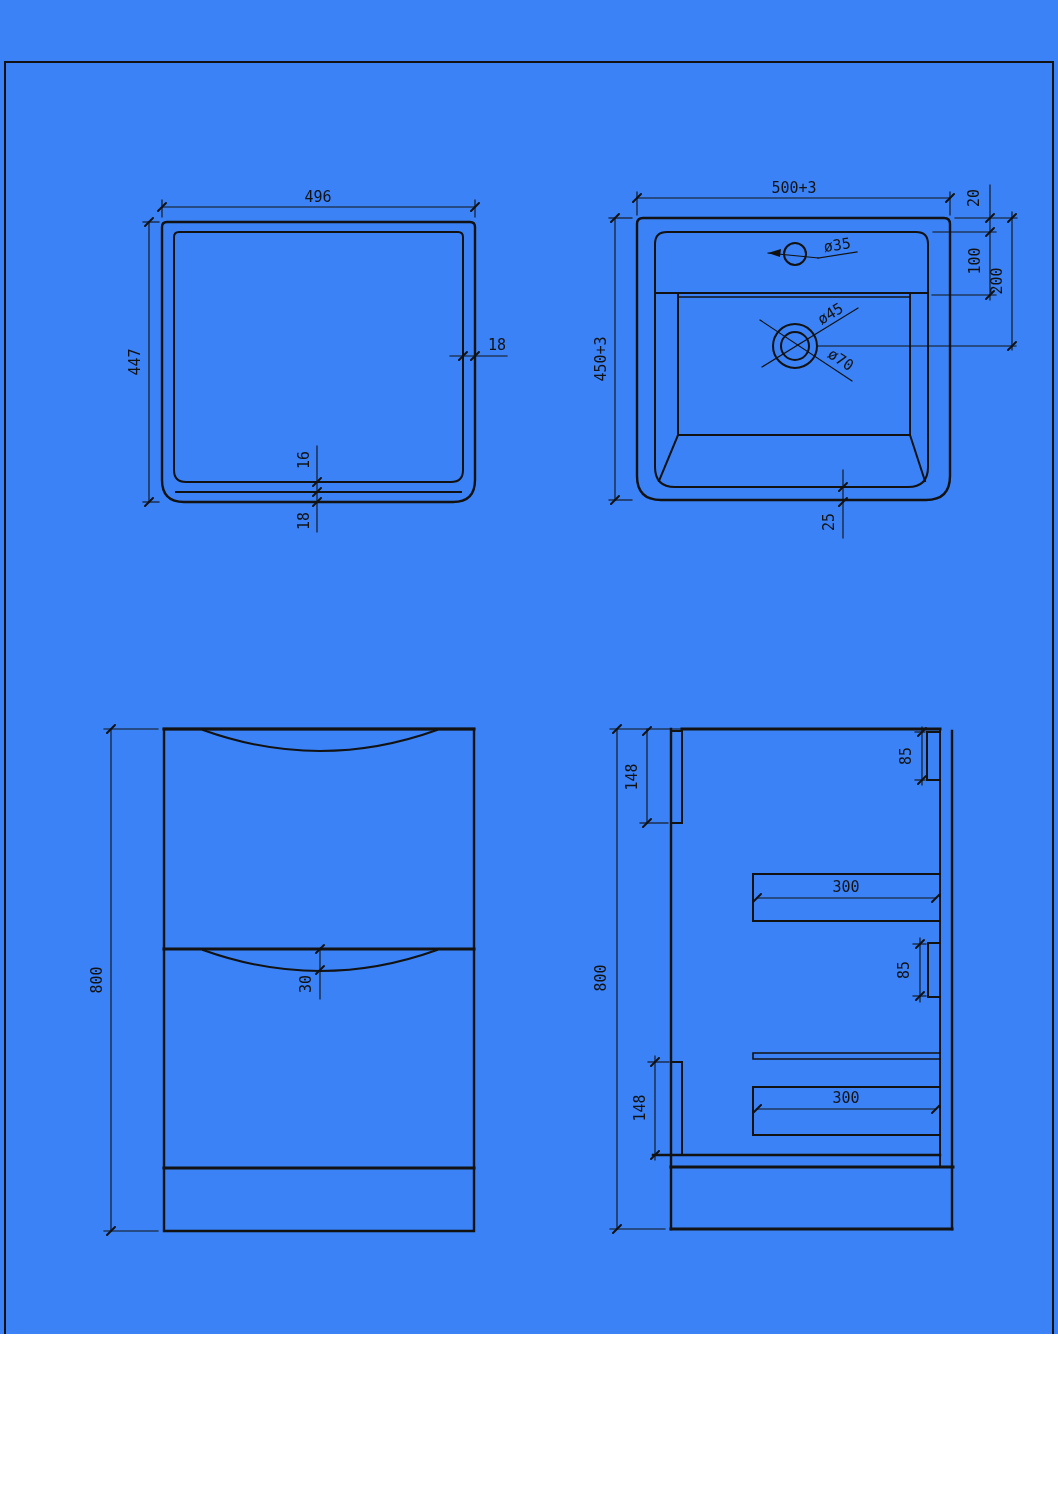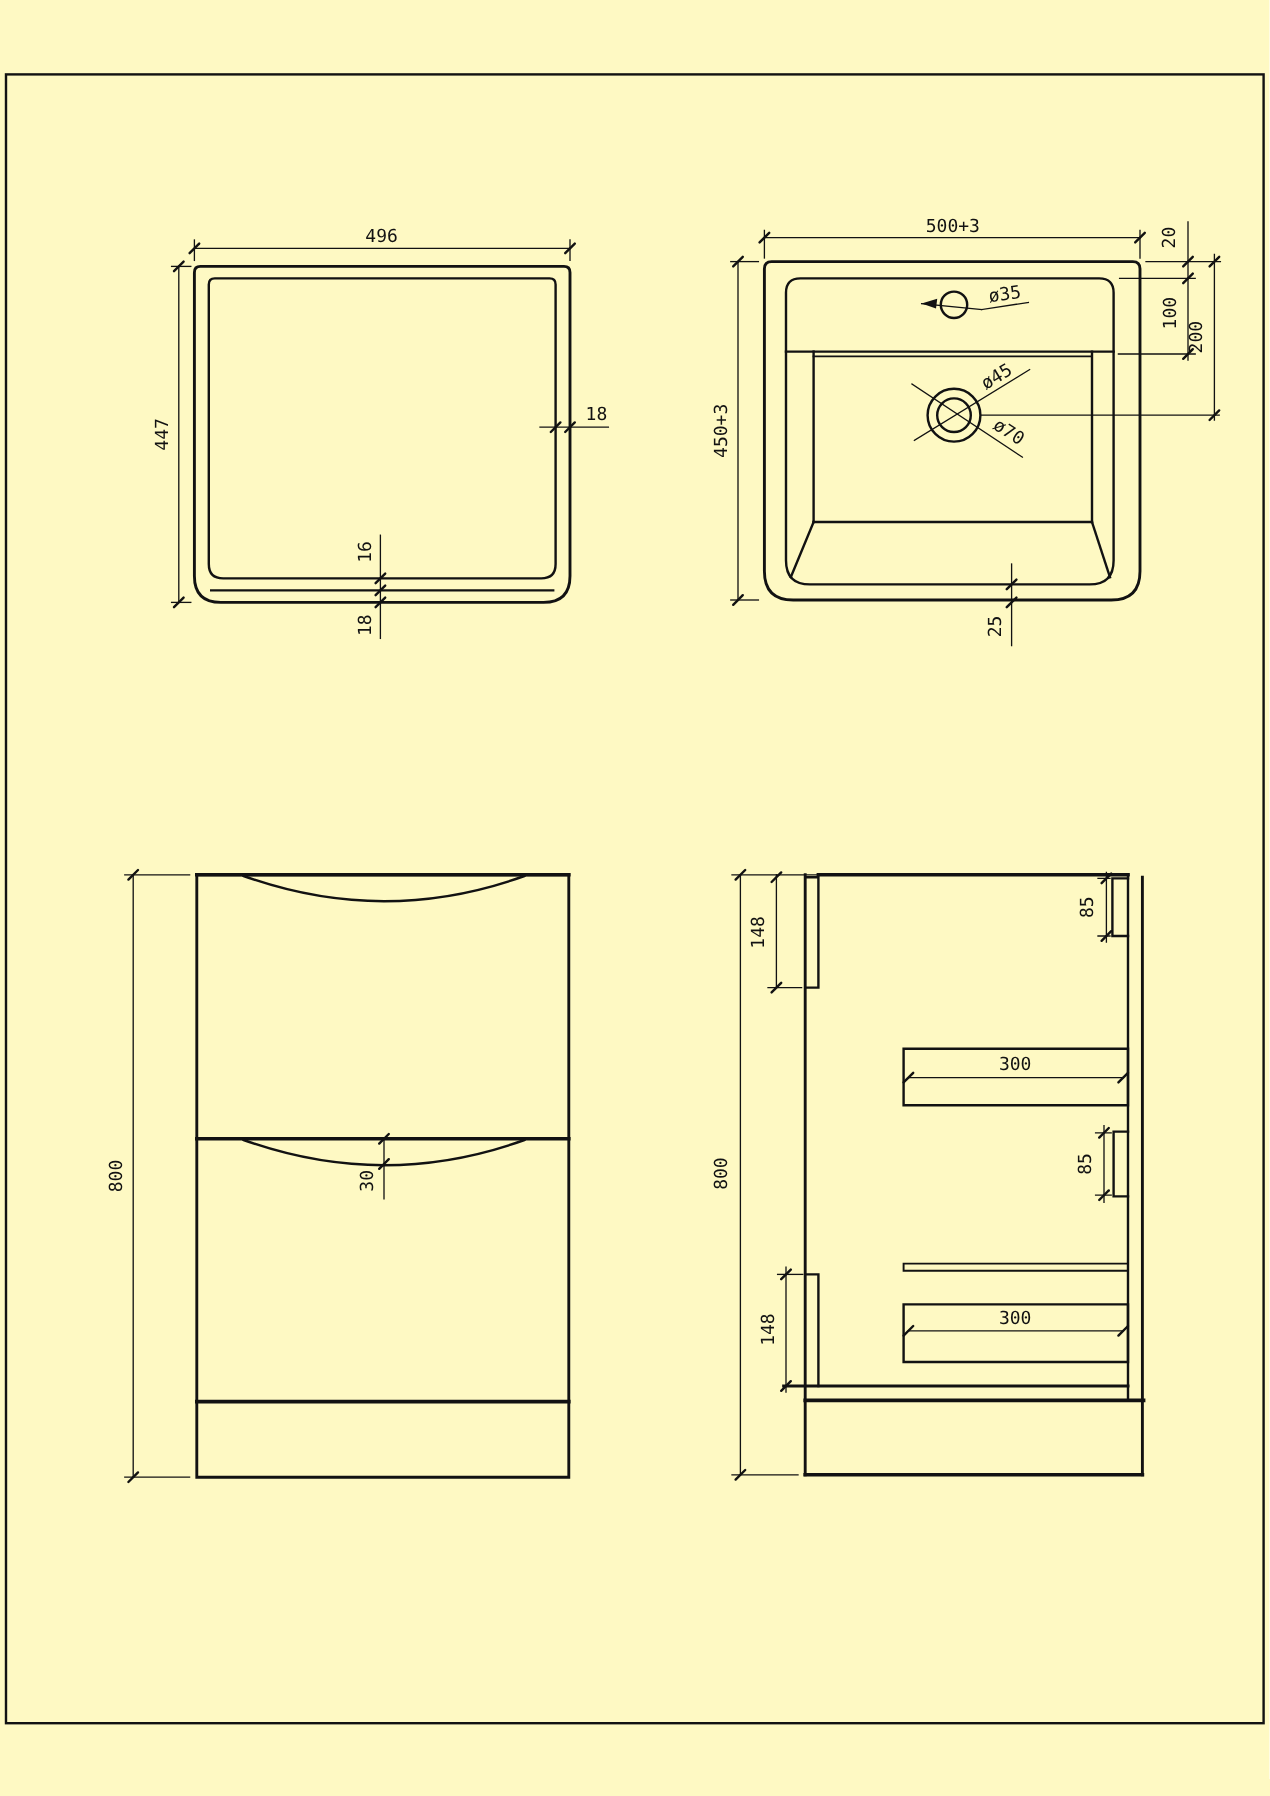--- a/index.html
+++ b/index.html
@@ -1,16 +1,16 @@
 <!DOCTYPE html>
 <html><head>
 <meta charset="utf-8">
 <style>
   html,body{margin:0;padding:0;background:#ffffff;}
-  .stage{position:relative;width:1058px;height:1497px;background:#fef9c3;overflow:hidden;}
+  .stage{position:relative;width:1058px;height:1334px;background:#3b82f6;overflow:hidden;}
   svg{display:block;}
   .ln{stroke:#121212;stroke-width:2;fill:none;stroke-linecap:square;}
   .ln-out{stroke:#121212;stroke-width:2.4;fill:none;stroke-linecap:square;}
   .ln-heavy{stroke:#121212;stroke-width:3;fill:none;stroke-linecap:square;}
   .ln-mid{stroke:#121212;stroke-width:1.6;fill:none;stroke-linecap:square;}
   .dim{stroke:#121212;stroke-width:1.1;fill:none;stroke-linecap:square;}
   .tick{stroke:#121212;stroke-width:2;fill:none;stroke-linecap:round;}
   .border{stroke:#121212;stroke-width:2;fill:none;}
   text{font-family:"DejaVu Sans Mono","Liberation Mono",monospace;font-size:15px;fill:#121212;}
   .dimtxt{text-anchor:middle;}

